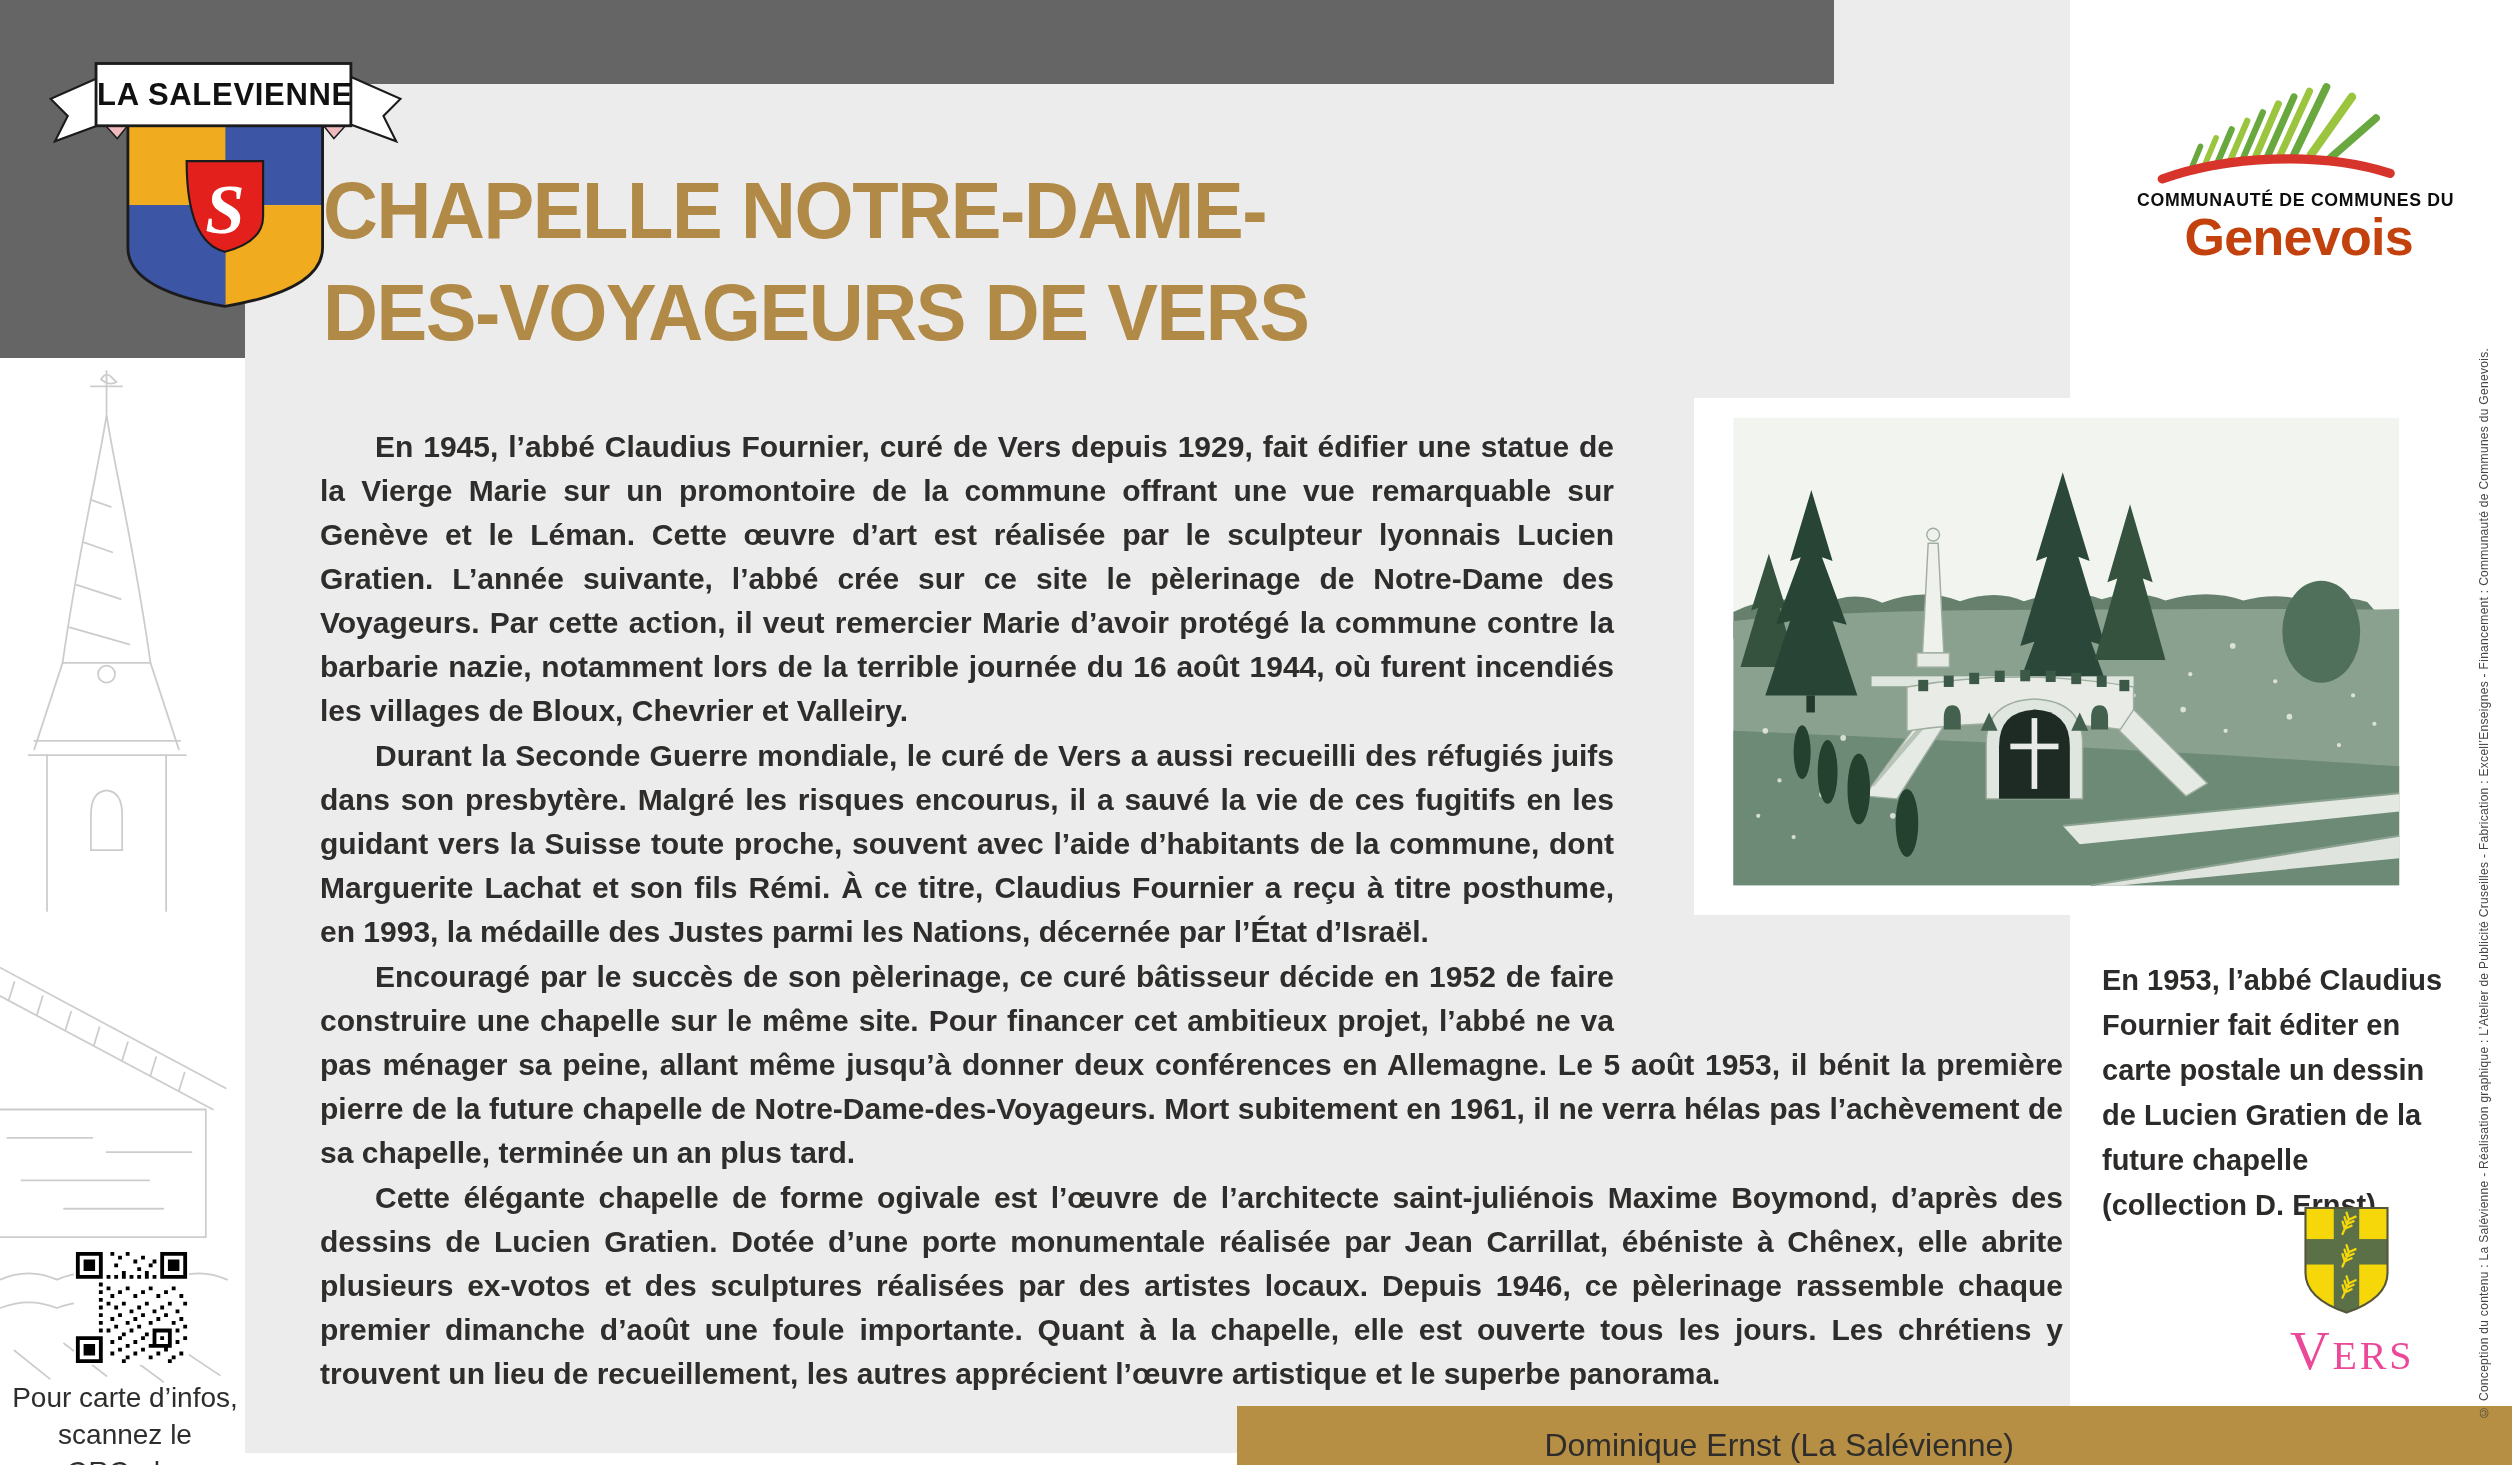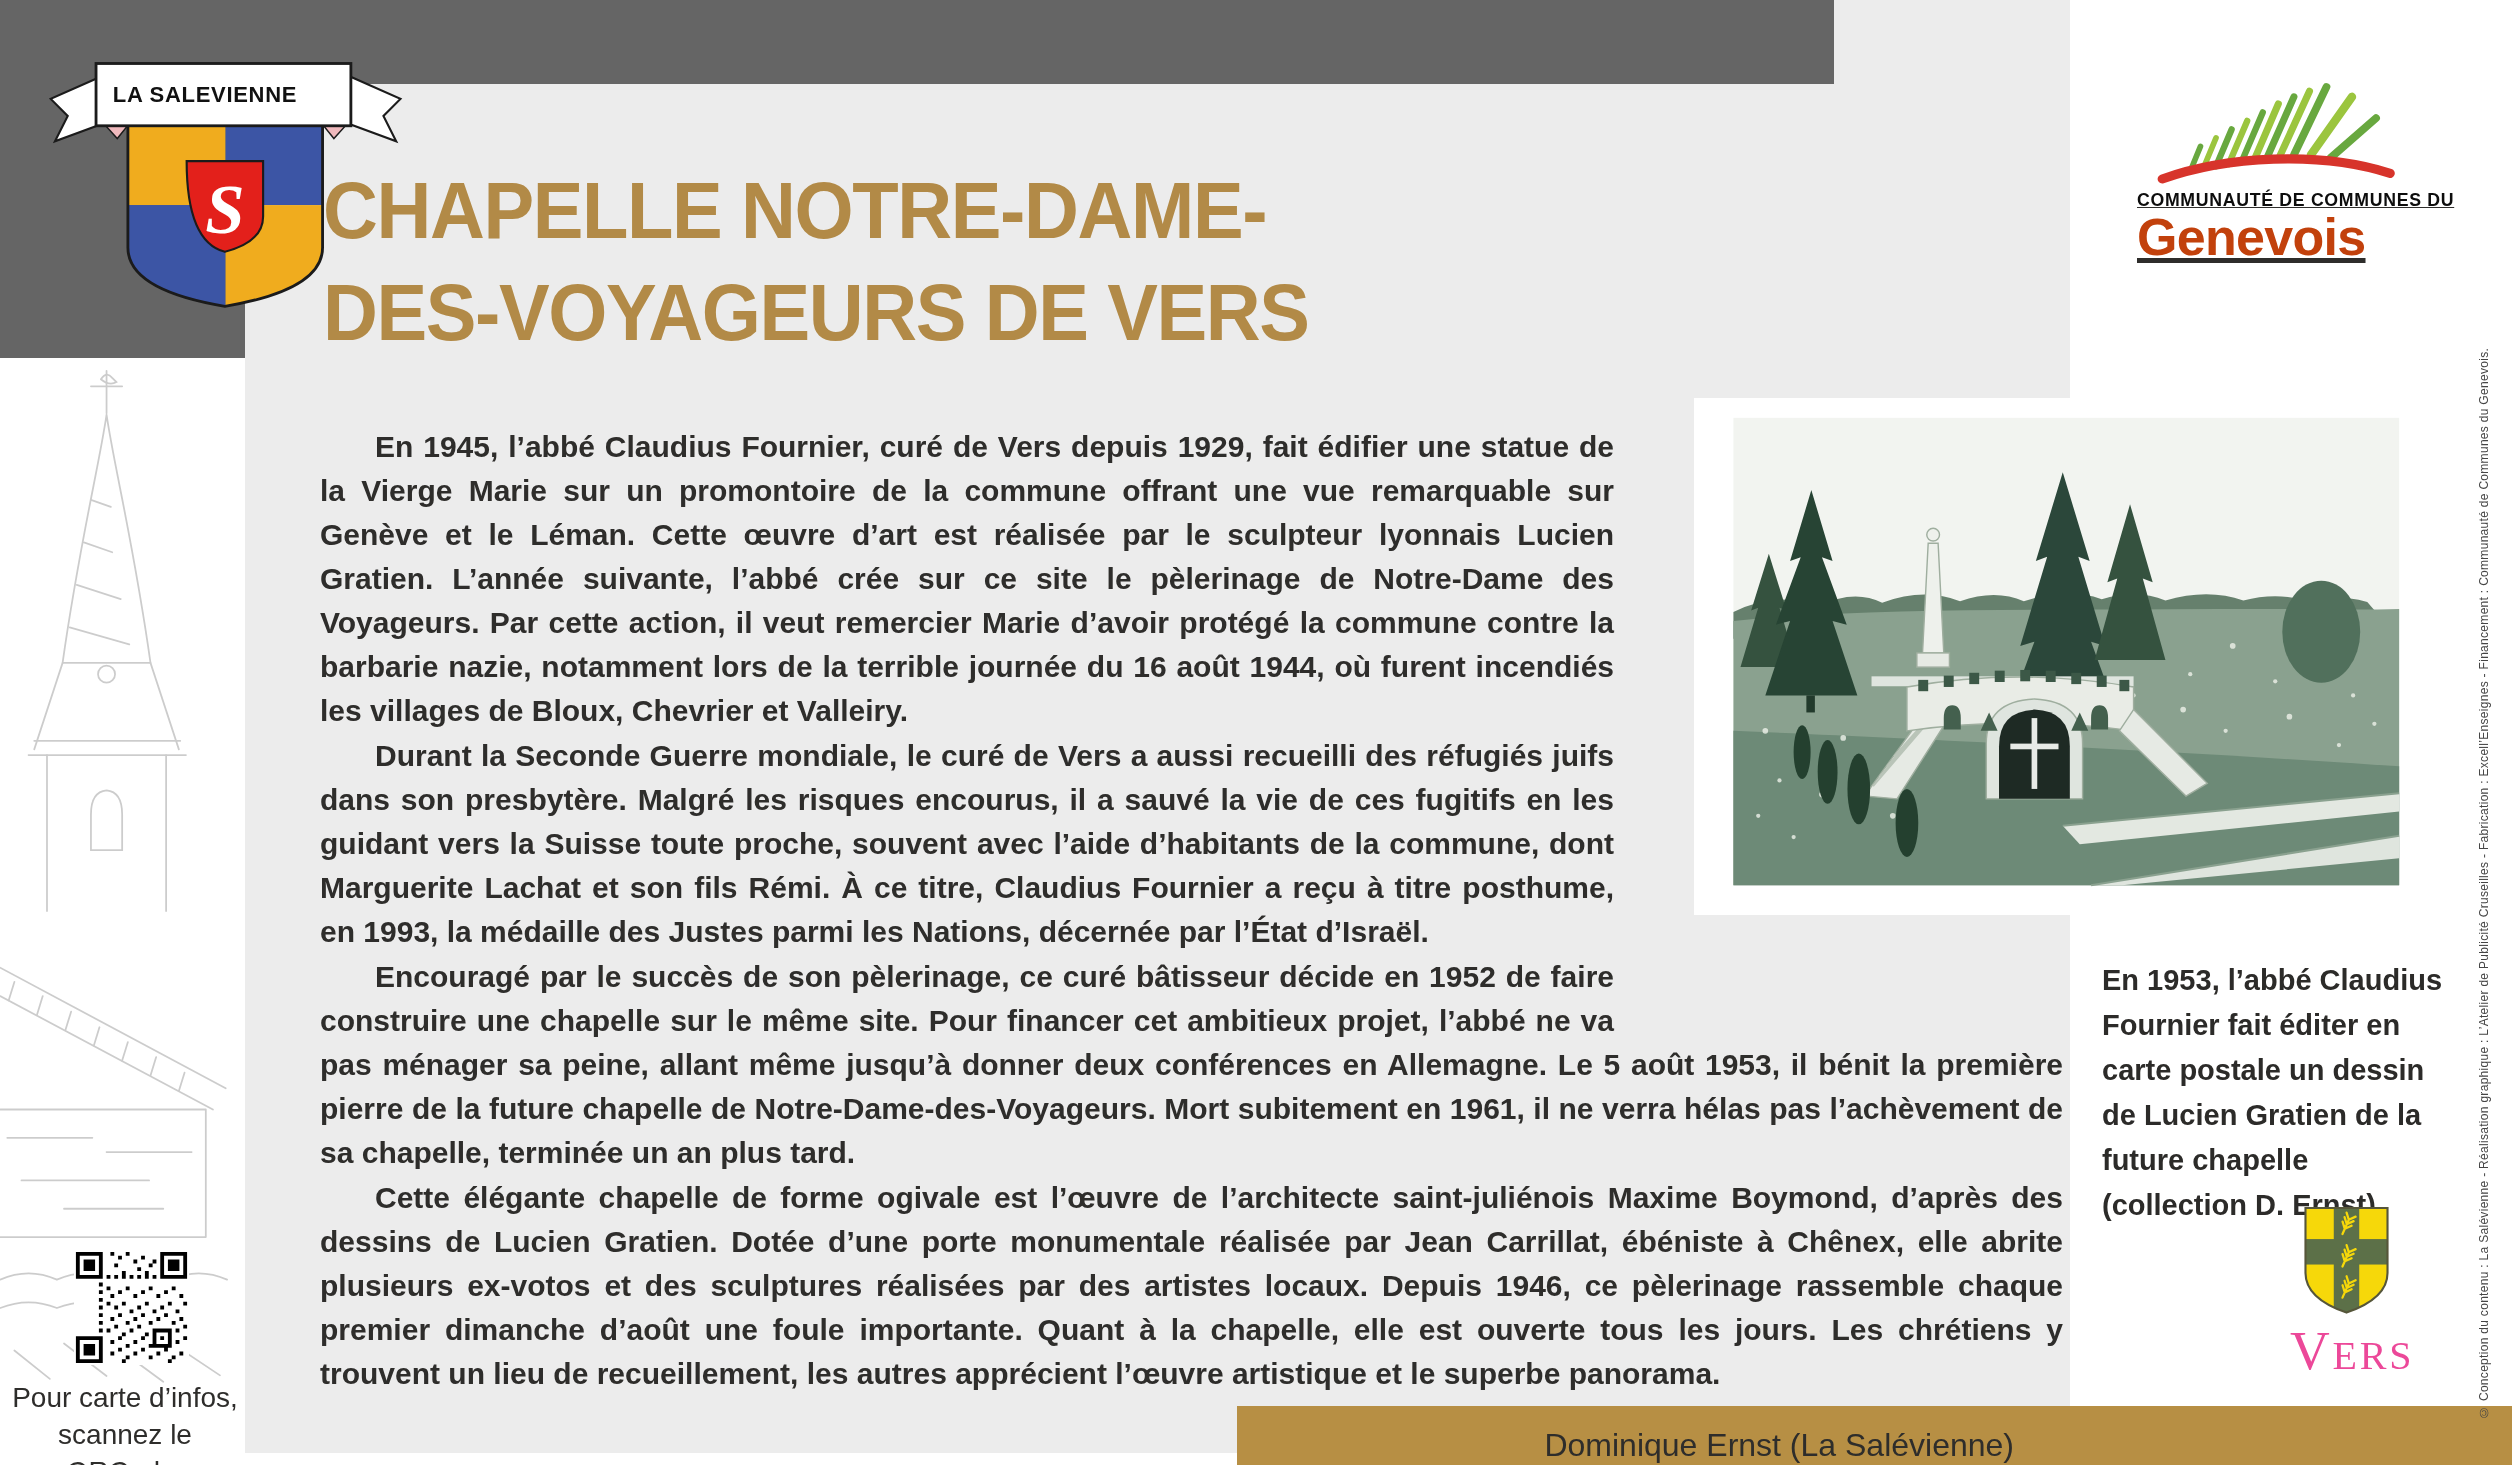--- a/index.html
+++ b/index.html
@@ -10,35 +10,35 @@
   
   .panel-bg{position:absolute;left:245px;top:0;width:1825px;height:1453px;background:#ececec;}
   .top-band{position:absolute;left:0;top:0;width:1834px;height:84px;background:#656565;}
   .left-band{position:absolute;left:0;top:0;width:245px;height:358px;background:#656565;}
   .gold-bar{position:absolute;left:1237px;top:1406px;width:1275px;height:59px;background:#b78f44;}
 
   
   .salevienne{position:absolute;left:39px;top:55px;width:376px;height:269px;}
   .salevienne svg{position:absolute;left:0;top:0;}
   .banner-label{
-    position:absolute;left:40px;top:10px;width:252px;height:60px;
+    position:absolute;left:60px;top:10px;width:252px;height:60px;
     display:flex;align-items:center;justify-content:center;
-    font-size:22px;font-weight:bold;letter-spacing:0.7px;color:#111;white-space:nowrap;
+    font-size:31px;font-weight:bold;letter-spacing:0.7px;color:#111;white-space:nowrap;
   }
 
   
   .page-title{
     position:absolute;left:323px;top:160px;margin:0;
     font-size:76px;line-height:98px;font-weight:bold;letter-spacing:-1.4px;
     color:#b28a47;transform:scaleY(1.04);transform-origin:left top;
   }
   .page-title span{display:block;white-space:nowrap;}
 
   
-  .genevois{position:absolute;left:2137px;top:67px;width:276px;height:191px;text-align:left;text-decoration:underline;}
+  .genevois{position:absolute;left:2137px;top:67px;width:276px;height:191px;text-align:right;}
   .genevois svg{display:block;margin:0 auto;}
   .genevois-l1{font-size:17.7px;font-weight:bold;letter-spacing:0.7px;color:#0d0d0d;margin-top:1.4px;white-space:nowrap;}
   .genevois-l2{font-size:52px;font-weight:bold;letter-spacing:-0.7px;color:#c2410c;margin-top:-4.3px;}
 
   
   .article{
     position:absolute;left:319px;top:424px;width:1745px;
     font-size:30px;line-height:44px;text-align:justify;color:#2e2d2b;
   }
   .wrap-spacer{float:right;width:450px;height:578px;}

